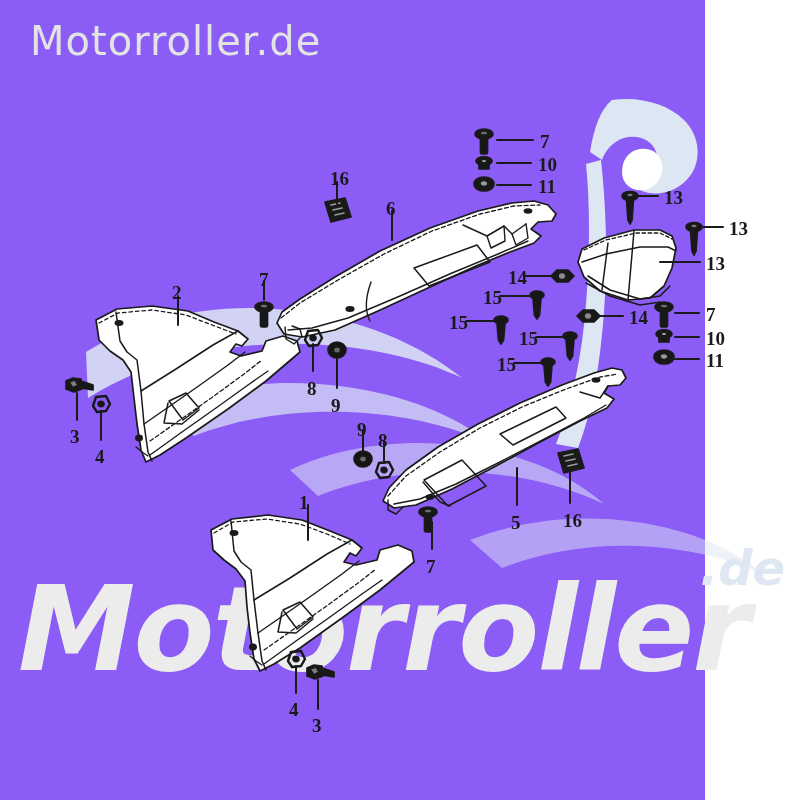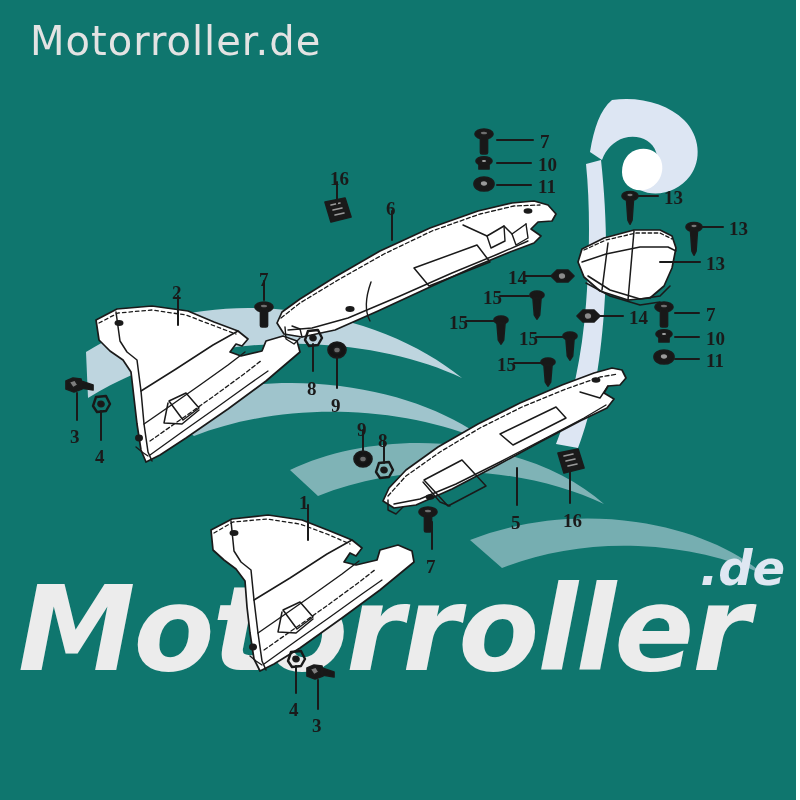--- a/index.html
+++ b/index.html
@@ -1,19 +1,19 @@
 <!DOCTYPE html>
 <html><head>
 <meta charset="utf-8">
 <title>Parts Diagram</title>
 <style>
   html,body{margin:0;padding:0;background:#ffffff;}
   body{width:800px;height:800px;overflow:hidden;
        font-family:"Liberation Serif",serif;}
-  #stage{position:relative;width:796px;height:800px;background:#0f766e;}
+  #stage{position:relative;width:705px;height:800px;background:#8b5cf6;}
   #stage svg{position:absolute;left:0;top:0;}
   .layer{position:absolute;left:0;top:0;width:800px;height:800px;}
   .wm-top{position:absolute;left:30px;top:18px;font-family:"DejaVu Sans",sans-serif;
           font-size:40px;color:#e3e3e3;letter-spacing:1px;white-space:nowrap;}
   .wm-big{position:absolute;left:18px;top:560px;font-family:"DejaVu Sans",sans-serif;
           font-weight:bold;font-style:italic;font-size:118px;color:#ececec;
           letter-spacing:-2px;white-space:nowrap;}
   .wm-de{position:absolute;left:700px;top:540px;font-family:"DejaVu Sans",sans-serif;
          font-weight:bold;font-style:italic;font-size:48px;color:#dfe7f2;white-space:nowrap;}
   .lbl{position:absolute;font-family:"Liberation Serif",serif;font-weight:bold;

